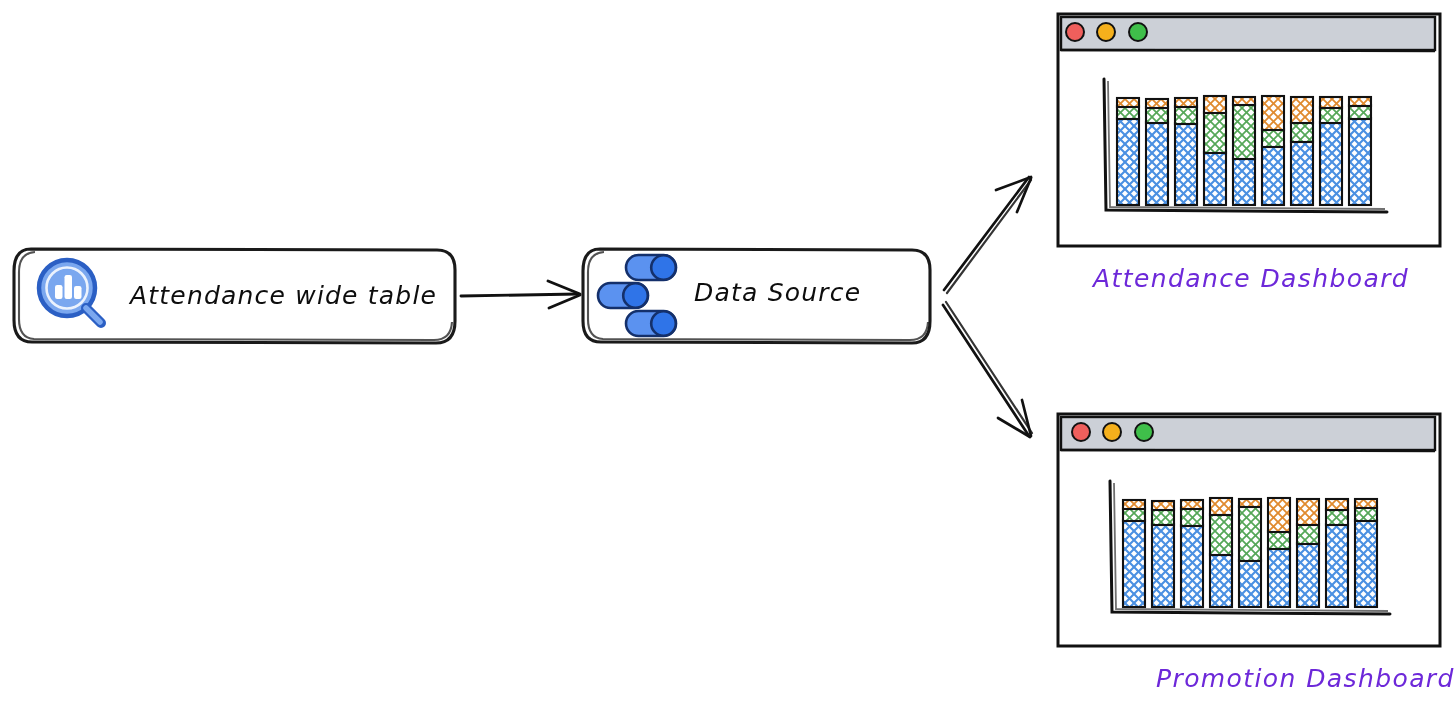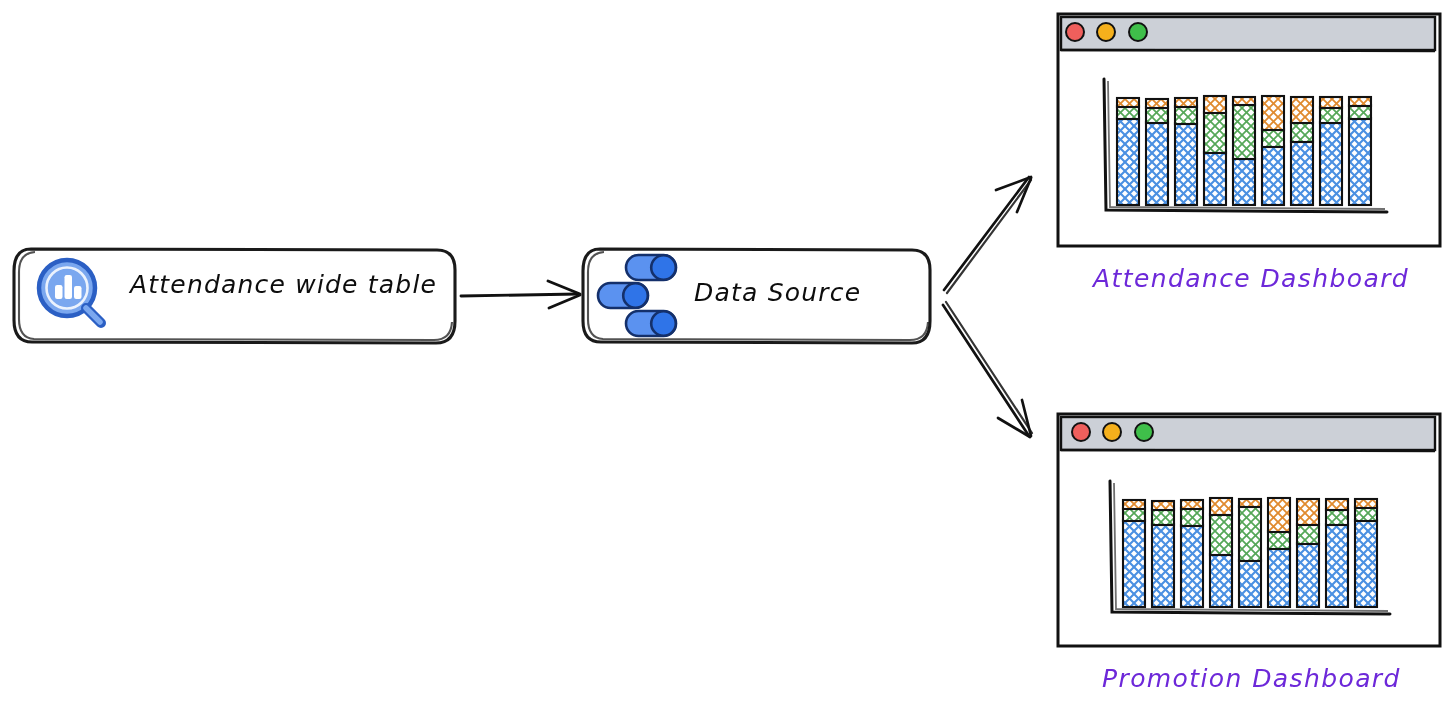--- a/index.html
+++ b/index.html
@@ -38,35 +38,35 @@
     font-size: 25px;
     letter-spacing: 1.4px;
     color: #6d28d9;
     white-space: nowrap;
     font-style: italic;
   }
 
   
   #label-attendance-wide-table {
     left: 130px;
-    top: 270px;
+    top: 281px;
     text-align: right;
   }
   
   #label-data-source {
     left: 694px;
     top: 278px;
   }
   
   #caption-attendance-dashboard {
     left: 1093px;
     top: 264px;
   }
   #caption-promotion-dashboard {
-    left: 1102px;
+    left: 1156px;
     top: 664px;
   }
 </style>
 </head>
 <body>
 
 <svg id="canvas" viewBox="0 0 1456 710" xmlns="http://www.w3.org/2000/svg">
   <defs>
 
     <pattern id="hatch-blue" width="9" height="9" patternUnits="userSpaceOnUse">

